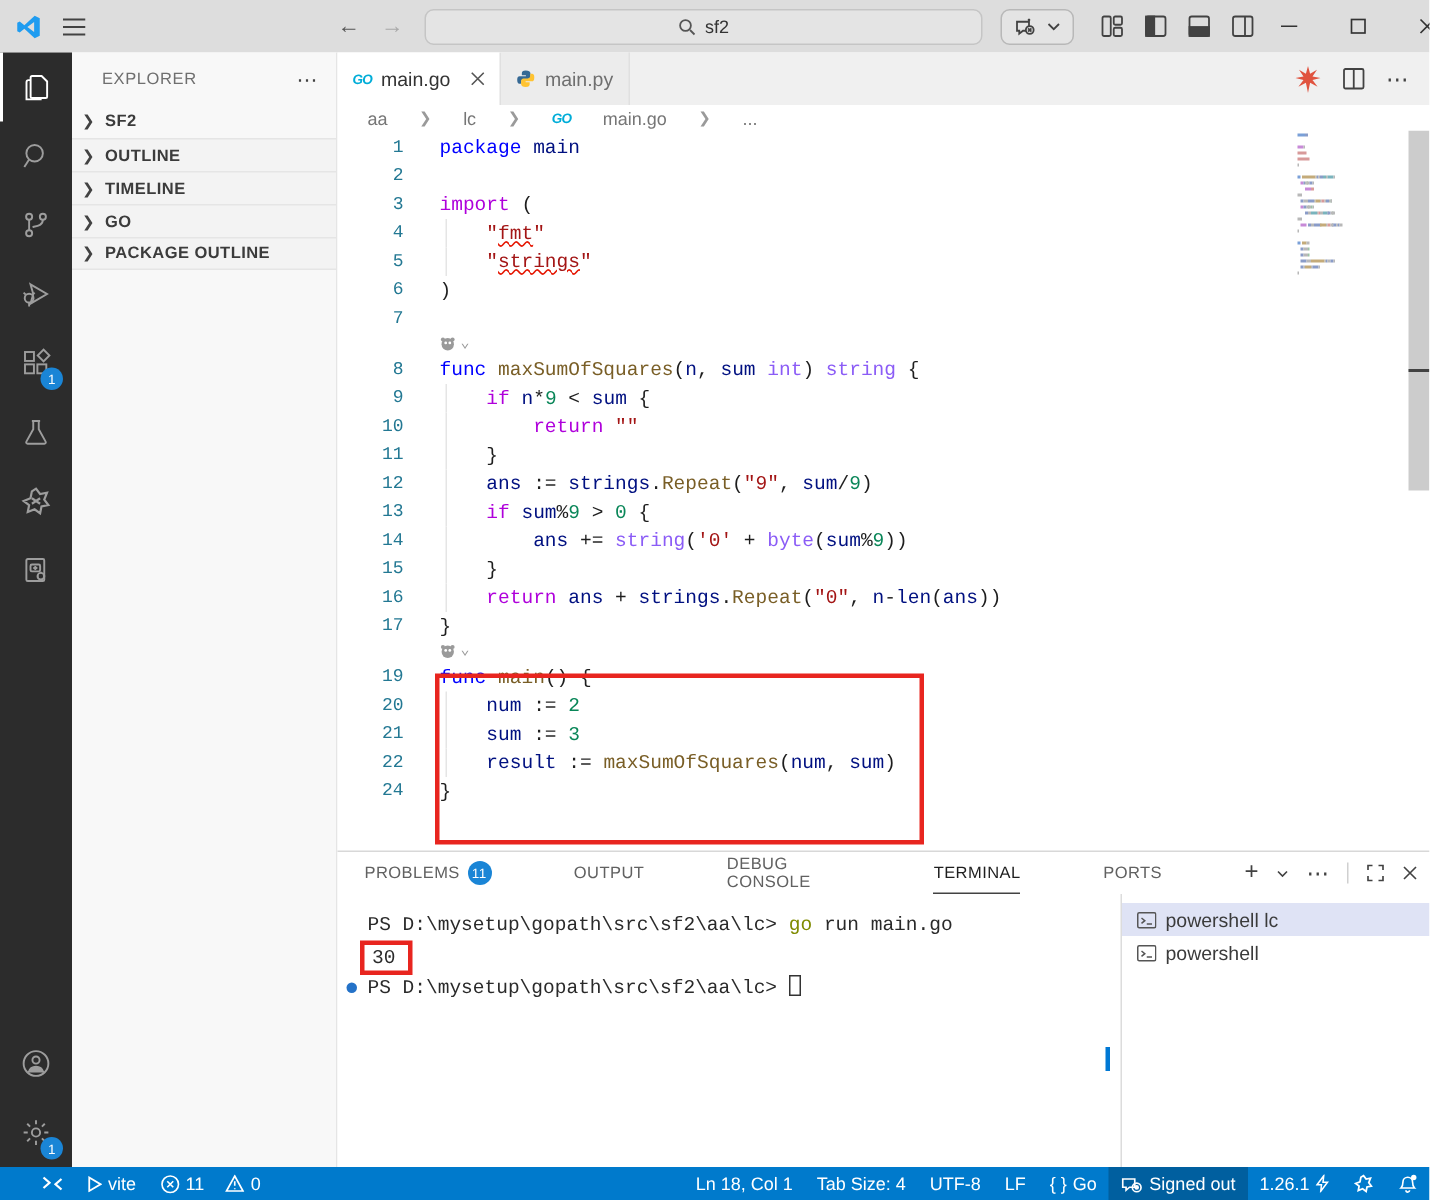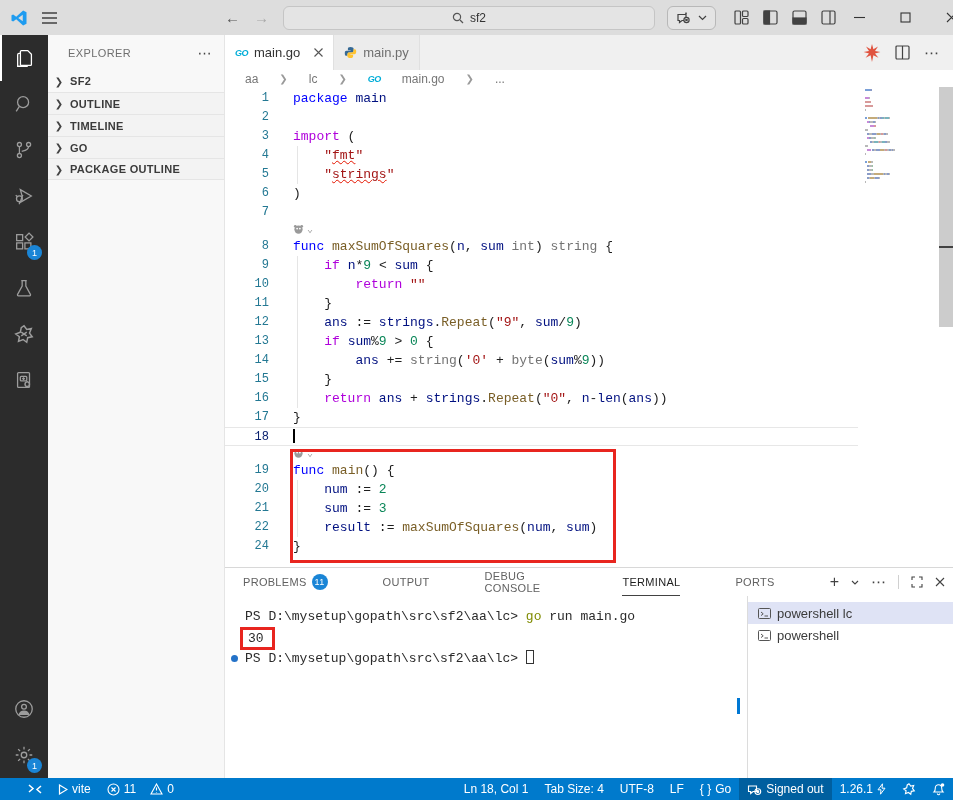--- a/index.html
+++ b/index.html
@@ -61,21 +61,21 @@
   .editor-wrap { flex:1; position:relative; background:#fff; overflow:hidden; }
   .code-lines { position:absolute; top:0; left:0; right:95px; padding-top:2px;
     font-family:"Liberation Mono","DejaVu Sans Mono",monospace; font-size:13px; }
   .code-line { height:19px; line-height:19px; display:flex; white-space:pre; position:relative; }
   .code-line .ln { width:44px; text-align:right; color:#237893; flex:none; font-size:12px; }
   .code-line .code { margin-left:24px; }
   .code-line.activeLine { border-top:1px solid #e7e7e7; border-bottom:1px solid #e7e7e7; }
   .code-line.activeLine .ln { color:#0b216f; }
   .code-line.g::before { content:''; position:absolute; left:72px; top:0; bottom:0; border-left:1px solid #e5e5e5; }
   .lens { height:15px; line-height:15px; padding-left:68px; display:flex; align-items:center; gap:3px; color:#999; font-size:10px; }
-  .tk-k { color:#0000ff; } .tk-c { color:#af00db; } .tk-t { color:#737373; } .tk-f { color:#795e26; }
+  .tk-k { color:#0000ff; } .tk-c { color:#af00db; } .tk-t { color:#8b5cf6; } .tk-f { color:#795e26; }
   .tk-s { color:#a31515; } .tk-n { color:#098658; } .tk-v { color:#001080; } .tk-p { color:#1e1e1e; }
   .sq { text-decoration:underline; text-decoration-style:wavy; text-decoration-color:#e51400; text-decoration-thickness:1px; }
   .caret { display:inline-block; width:1.5px; height:14px; background:#000; vertical-align:-2px; }
 
   .annotation-rect { position:absolute; left:65px; top:362px; width:326px; height:114px;
     border:3px solid #e8251f; pointer-events:none; }
 
   .minimap { position:absolute; top:2px; right:16px; width:72px; }
   .mm-row { height:3px; margin-bottom:1px; display:flex; }
   .mm-row span { height:2px; display:inline-block; }
@@ -402,21 +402,20 @@
             <div class="code-line"><span class="ln">8</span><span class="code"><span class="tk-k">func</span><span class="tk-p"> </span><span class="tk-f">maxSumOfSquares</span><span class="tk-p">(</span><span class="tk-v">n</span><span class="tk-p">, </span><span class="tk-v">sum</span><span class="tk-p"> </span><span class="tk-t">int</span><span class="tk-p">) </span><span class="tk-t">string</span><span class="tk-p"> {</span></span></div>
             <div class="code-line g"><span class="ln">9</span><span class="code"><span class="tk-p">    </span><span class="tk-c">if</span><span class="tk-p"> </span><span class="tk-v">n</span><span class="tk-p">*</span><span class="tk-n">9</span><span class="tk-p"> &lt; </span><span class="tk-v">sum</span><span class="tk-p"> {</span></span></div>
             <div class="code-line g"><span class="ln">10</span><span class="code"><span class="tk-p">        </span><span class="tk-c">return</span><span class="tk-p"> </span><span class="tk-s">""</span></span></div>
             <div class="code-line g"><span class="ln">11</span><span class="code"><span class="tk-p">    }</span></span></div>
             <div class="code-line g"><span class="ln">12</span><span class="code"><span class="tk-p">    </span><span class="tk-v">ans</span><span class="tk-p"> := </span><span class="tk-v">strings</span><span class="tk-p">.</span><span class="tk-f">Repeat</span><span class="tk-p">(</span><span class="tk-s">"9"</span><span class="tk-p">, </span><span class="tk-v">sum</span><span class="tk-p">/</span><span class="tk-n">9</span><span class="tk-p">)</span></span></div>
             <div class="code-line g"><span class="ln">13</span><span class="code"><span class="tk-p">    </span><span class="tk-c">if</span><span class="tk-p"> </span><span class="tk-v">sum</span><span class="tk-p">%</span><span class="tk-n">9</span><span class="tk-p"> &gt; </span><span class="tk-n">0</span><span class="tk-p"> {</span></span></div>
             <div class="code-line g"><span class="ln">14</span><span class="code"><span class="tk-p">        </span><span class="tk-v">ans</span><span class="tk-p"> += </span><span class="tk-t">string</span><span class="tk-p">(</span><span class="tk-s">'0'</span><span class="tk-p"> + </span><span class="tk-t">byte</span><span class="tk-p">(</span><span class="tk-v">sum</span><span class="tk-p">%</span><span class="tk-n">9</span><span class="tk-p">))</span></span></div>
             <div class="code-line g"><span class="ln">15</span><span class="code"><span class="tk-p">    }</span></span></div>
             <div class="code-line g"><span class="ln">16</span><span class="code"><span class="tk-p">    </span><span class="tk-c">return</span><span class="tk-p"> </span><span class="tk-v">ans</span><span class="tk-p"> + </span><span class="tk-v">strings</span><span class="tk-p">.</span><span class="tk-f">Repeat</span><span class="tk-p">(</span><span class="tk-s">"0"</span><span class="tk-p">, </span><span class="tk-v">n</span><span class="tk-p">-</span><span class="tk-v">len</span><span class="tk-p">(</span><span class="tk-v">ans</span><span class="tk-p">))</span></span></div>
             <div class="code-line"><span class="ln">17</span><span class="code"><span class="tk-p">}</span></span></div>
-            <div class="code-line activeLine"><span class="ln">18</span><span class="code"><span class="caret"></span></span></div>
             <div class="lens">
               <svg width="11" height="11" viewBox="0 0 12 12">
                 <circle cx="6" cy="6" r="4.5" fill="#9a9a9a"></circle>
                 <circle cx="2.5" cy="2.5" r="1.5" fill="#9a9a9a"></circle>
                 <circle cx="9.5" cy="2.5" r="1.5" fill="#9a9a9a"></circle>
                 <circle cx="4.5" cy="5" r="1" fill="#fff"></circle>
                 <circle cx="7.5" cy="5" r="1" fill="#fff"></circle>
               </svg>
               <span>⌄</span>
             </div>

